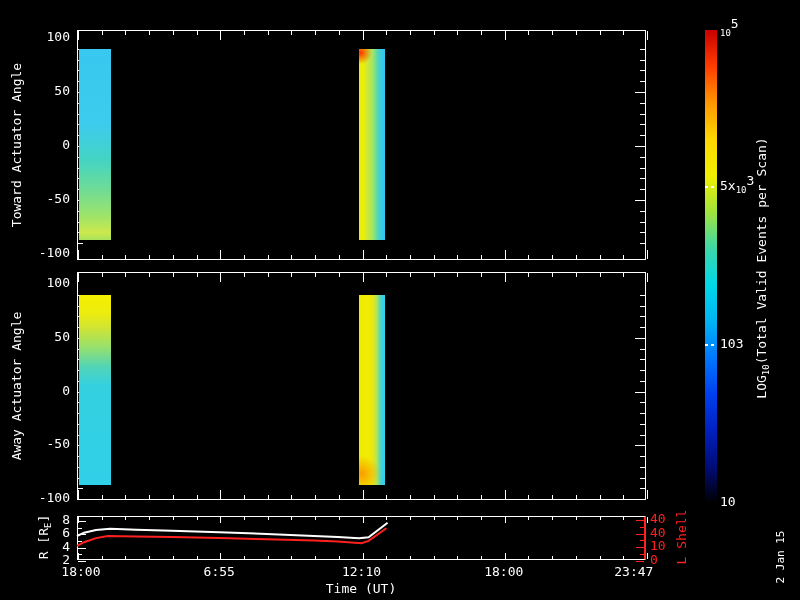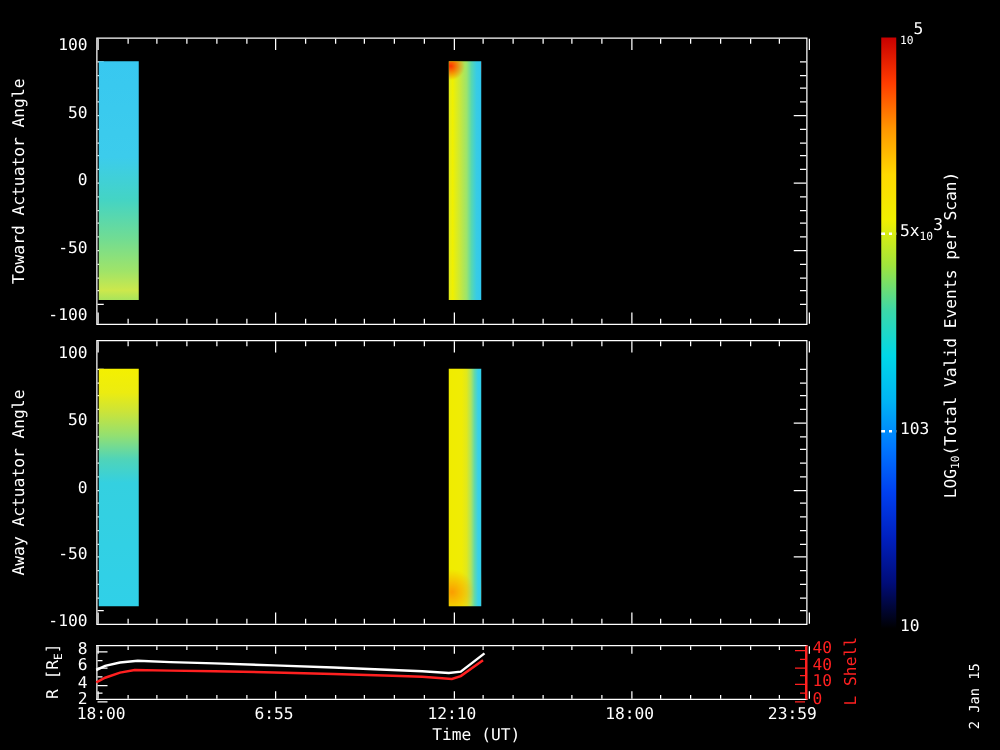--- a/index.html
+++ b/index.html
@@ -300,21 +300,21 @@
   </div>
   <div class="rot red" style="left:681px;top:537px">
     <span>L Shell</span>
   </div>
 
   <div id="cbar" style="background: linear-gradient(rgb(200, 0, 0) 0%, rgb(255, 60, 0) 7.7%, rgb(255, 150, 0) 15.4%, rgb(255, 216, 0) 23.1%, rgb(240, 240, 0) 30.8%, rgb(160, 228, 60) 38.5%, rgb(60, 216, 168) 46.2%, rgb(0, 216, 232) 53.8%, rgb(0, 180, 244) 61.5%, rgb(0, 120, 255) 69.2%, rgb(0, 64, 240) 76.9%, rgb(0, 32, 192) 84.6%, rgb(0, 12, 120) 92.3%, rgb(0, 0, 0) 100%);"></div>
   <div class="rot" style="left:761px;top:268px">
     <span>LOG</span><span class="sub">10</span><span>(Total Valid Events per Scan)</span>
   </div>
 
-  <div class="xlab" style="left:381px;top:581px;transform:translateX(-50%)">Time (UT)</div>
+  <div class="xlab" style="left:361px;top:581px;transform:translateX(-50%)">Time (UT)</div>
 
   <div class="rot" style="left:780px;top:557px;font-size:11px">
     <span>2 Jan 15</span>
   </div>
 <div class="ylab" style="left: 26px; top: 29px;">100</div>
     <div class="ylab" style="left: 26px; top: 83px;">50</div>
     <div class="ylab" style="left: 26px; top: 137px;">0</div>
     <div class="ylab" style="left: 26px; top: 191px;">-50</div>
     <div class="ylab" style="left: 26px; top: 245px;">-100</div>
     <div class="ylab" style="left: 26px; top: 275px;">100</div>
@@ -327,21 +327,21 @@
     <div class="ylab" style="left: 26px; top: 538.668px;">4</div>
     <div class="ylab" style="left: 26px; top: 552.002px;">2</div>
     <div class="ylab red" style="left: 650px; top: 510.999px; text-align: left;">40</div>
     <div class="ylab red" style="left: 650px; top: 524.666px; text-align: left;">40</div>
     <div class="ylab red" style="left: 650px; top: 538.333px; text-align: left;">10</div>
     <div class="ylab red" style="left: 650px; top: 552px; text-align: left;">0</div>
     <div class="xlab" style="left: 77px; top: 564px; transform: translateX(-40%);">18:00</div>
     <div class="xlab" style="left: 219.25px; top: 564px; transform: translateX(-50%);">6:55</div>
     <div class="xlab" style="left: 361.5px; top: 564px; transform: translateX(-50%);">12:10</div>
     <div class="xlab" style="left: 503.75px; top: 564px; transform: translateX(-50%);">18:00</div>
-    <div class="xlab" style="left: 645.597px; top: 564px; transform: translateX(-80%);">23:59</div>
+    <div class="xlab" style="left: 645.597px; top: 564px; transform: translateX(-80%);">23:47</div>
     <svg width="569" height="44" viewBox="0 0 569 44" style="left: 77px; top: 516px;">
       <polyline points="0.0,20.0 7.1,16.7 19.0,14.0 33.2,12.7 59.3,13.7 94.8,14.7 142.3,16.3 189.7,18.0 237.1,20.0 260.8,21.0 282.1,22.3 291.6,21.3 310.6,6.7" fill="none" stroke="#ffffff" stroke-width="2"></polyline>
       <polyline points="0.0,29.9 7.1,26.2 19.0,22.1 30.8,20.1 59.3,20.5 94.8,21.0 142.3,22.0 189.7,23.2 237.1,24.6 260.8,25.4 284.5,27.2 291.6,24.9 309.4,12.2" fill="none" stroke="#ff2020" stroke-width="2"></polyline>
     </svg>
     <div class="cblab" style="top: 21px;"><span class="base">10</span><span class="exp">5</span></div>
     <div class="cbdash" style="top: 186.036px;"></div>
     <div class="cblab" style="top: 178.036px;"><span>5x</span><span class="base">10</span><span class="exp">3</span></div>
     <div class="cbdash" style="top: 344.491px;"></div>
     <div class="cblab" style="top: 336.491px;"><span>103</span></div>
     <div class="cblab" style="top: 494px;"><span>10</span></div>

